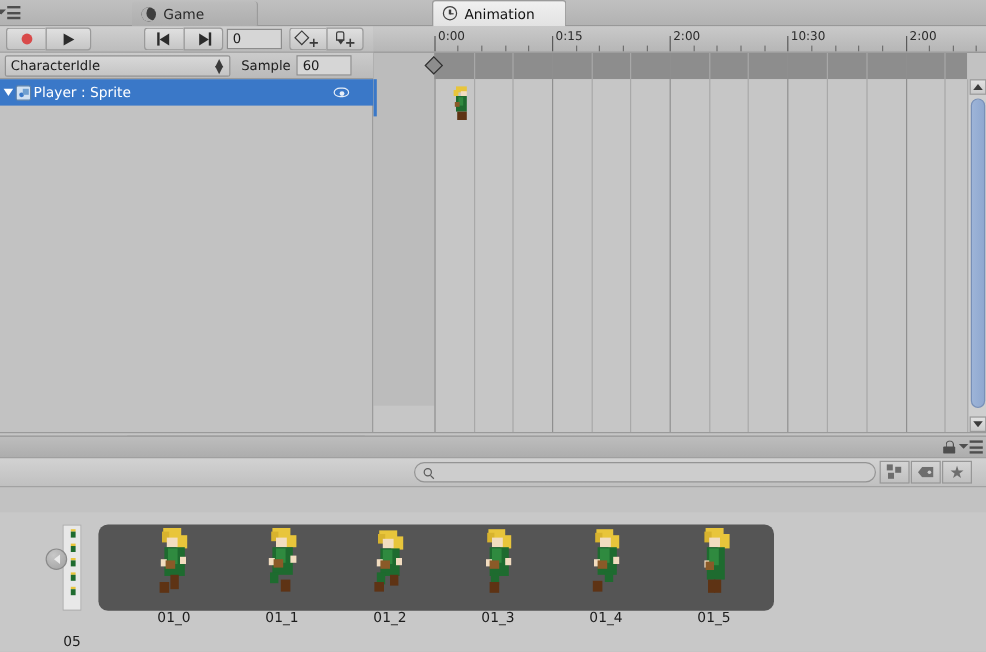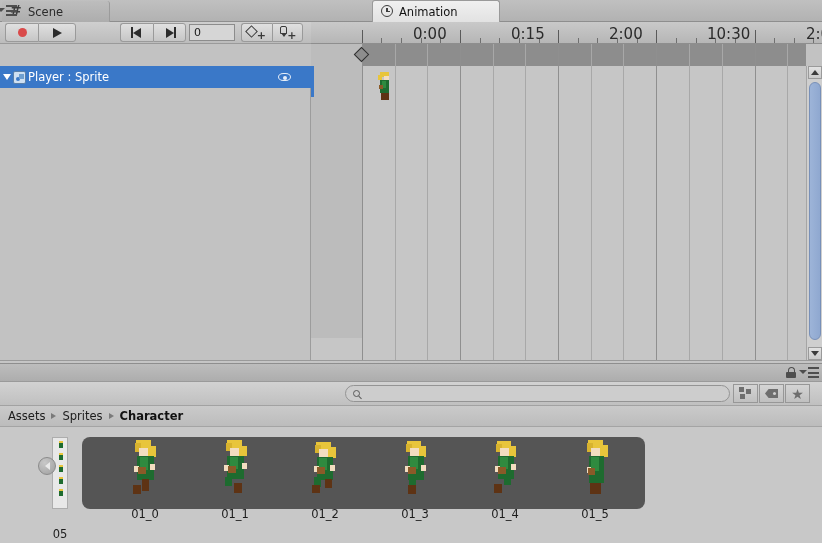--- a/index.html
+++ b/index.html
@@ -129,21 +129,21 @@
 
   
   .ruler {
     position:absolute; left:311px; top:0; width:511px; height:22px;
     background: linear-gradient(to bottom,#c9c9c9 0%,#b6b6b6 100%);
     border-bottom:1px solid #8e8e8e; overflow:hidden;
   }
   .ruler .rl { position:absolute; bottom:0; width:1px; background:#6f6f6f; }
   .ruler .rl.major { height:13px; background:#5a5a5a; }
   .ruler .rl.minor { height:5px; }
-  .ruler .rlab { position:absolute; top:3px; font-size:15px; color:#2b2b2b; white-space:nowrap;margin-left:48px;}
+  .ruler .rlab { position:absolute; top:3px; font-size:10px; color:#2b2b2b; white-space:nowrap;}
 
   
   .anim-row2 {
     position:absolute; left:0; top:22px; width:311px; height:22px;
     background: linear-gradient(to bottom,#cbcbcb 0%,#bababa 100%);
     border-bottom:1px solid #9a9a9a;
     display:flex; align-items:center;
   }
   .clip-drop {
     margin-left:4px; width:188px; height:18px;
@@ -340,25 +340,27 @@
   .bag    { background:#8a5a28; }
   .boot   { background:#5e3314; }
   .skin   { background:#f2ddc0; }
 </style>
 </head>
 <body>
 
 <div id="app" class="nosel">
 
   <div class="tabbar">
-    <div class="tab" style="left:2px;width:108px;">
-      <span class="ticon ic-hash"></span>
-      <span>Scene</span>
-    </div>
-    <div class="tab active" style="left:372px;width:128px;">
+    <div class="tab" style="left:110px;width:105px;">
+      <span class="ticon">
+          <span class="ic-moon" style="position:absolute;left:0;top:1px;"></span>
+        </span>
+      <span>Game</span>
+    </div>
+    <div class="tab active" style="left:360px;width:112px;">
       <span class="ticon">
           <span class="ic-clock" style="position:absolute;left:0;top:0;"></span>
         </span>
       <span>Animation</span>
     </div>
     <div class="menu-btn ic-hamburger">
       <u></u>
         <b></b>
         <b></b>
         <b></b>
@@ -422,20 +424,28 @@
       <div class="rl minor" style="left:463px;"></div>
         <div class="rl minor" style="left:483px;"></div>
       <div class="rl minor" style="left:502px;"></div>
       <div class="rlab" style="left:54px;">0:00</div>
       <div class="rlab" style="left:152px;">0:15</div>
       <div class="rlab" style="left:250px;">2:00</div>
       <div class="rlab" style="left:348px;">10:30</div>
       <div class="rlab" style="left:447px;">2:00</div>
     </div>
 
+    <div class="anim-row2">
+      <div class="clip-drop">
+        <span>CharacterIdle</span>
+        <span class="drop-arrows">▲<br>▼</span>
+      </div>
+      <span class="sample-lab">Sample</span>
+      <div class="sample-field">60</div>
+    </div>
 
     <div class="dope">
       <div class="hdrband"></div>
       <div class="hdrband lead"></div>
       <div class="body"></div>
       <div class="leadshade"></div>
 
       <div class="gl major" style="left:51px;"></div>
       <div class="gl" style="left:84px;"></div>
         <div class="gl" style="left:116px;"></div>
@@ -531,27 +541,20 @@
           </span>
       </div>
       <div class="filt-btn" style="left:759px;">
         <span class="ic-tag"></span>
       </div>
       <div class="filt-btn" style="left:785px;">
         <span class="ic-star">★</span>
       </div>
     </div>
 
-    <div class="breadcrumb">
-      <span>Assets</span>
-      <span class="bc-sep"></span>
-      <span>Sprites</span>
-      <span class="bc-sep"></span>
-      <span class="bc-cur">Character</span>
-    </div>
 
     <div class="assets-area">
 
       <div class="sheet-item">
         <div class="sheet-thumb">
           <span class="mini" style="top:2px;">
               <i class="chr"></i>
             </span>
           <span class="mini" style="top:14px;"></span>
           <span class="mini" style="top:26px;"></span>

